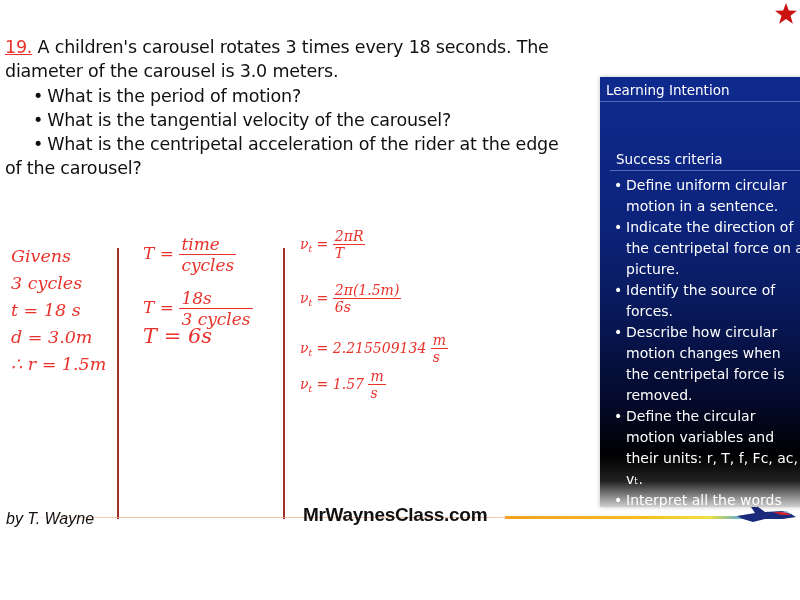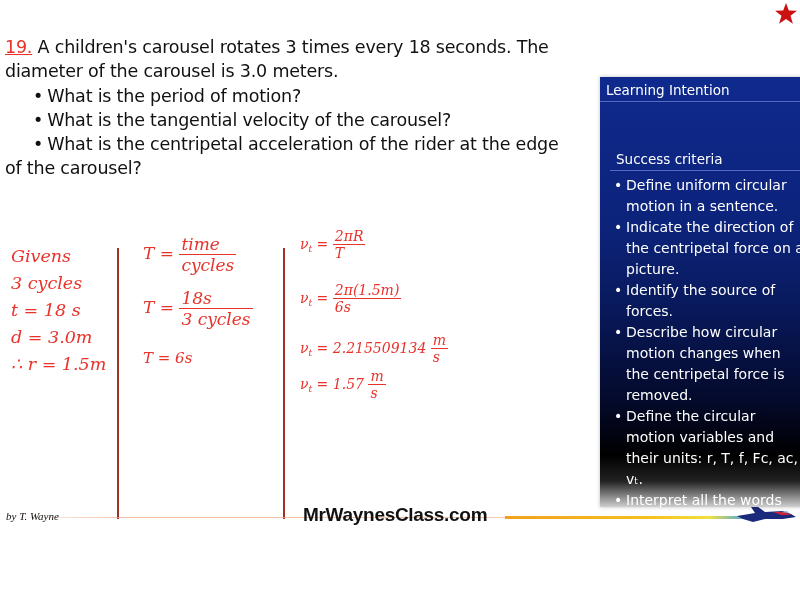--- a/index.html
+++ b/index.html
@@ -31,22 +31,22 @@
       position: absolute; left: 0; top: 517px; width: 600px; height: 1px;
       background: linear-gradient(to right, rgba(240,170,130,0) 0%, rgba(240,170,130,0.7) 20%, rgba(240,170,130,0.7) 80%, rgba(240,170,130,0.2) 100%);
     }
     .frac { display: inline-block; vertical-align: middle; text-align: left; }
     .frac .num { display: block; padding: 0 2px; }
     .frac .den { display: block; border-top: 1.3px solid #e8322a; padding: 0 2px; }
     .eq { position: absolute; white-space: nowrap; }
     .col2 { left: 143px; font-size: 17px; }
     .col3 { left: 300px; font-size: 14px; }
     .byline {
-      position: absolute; left: 6px; top: 510px; font-size: 11px; font-style: italic; color: #111;
-      font-family: Liberation Serif, serif;
+      position: absolute; left: 6px; top: 510px; font-size: 16px; font-style: italic; color: #111;
+      font-family: Liberation Sans, sans-serif;
     }
     .brand {
       position: absolute; left: 303px; top: 504px; font-size: 19px; font-weight: bold; color: #111;
       font-family: "Liberation Sans", sans-serif; letter-spacing: -0.3px;
     }
     .brandline {
       position: absolute; left: 505px; top: 516px; width: 240px; height: 3px;
       background: linear-gradient(to right, #f0a020 0%, #f5c020 60%, #f0e040 85%, #4fa8e0 100%);
     }
     .jet { position: absolute; left: 735px; top: 502px; width: 62px; height: 22px; }
@@ -102,21 +102,21 @@
     <span class="den">cycles</span>
   </span>
 </div>
 <div class="math eq col2" style="top:288px">
   <span>T =</span>
   <span class="frac">
     <span class="num">18s</span>
     <span class="den">3 cycles</span>
   </span>
 </div>
-<div class="math eq col2" style="top:349px; font-size:15px">T = 6s</div>
+<div class="math eq col2" style="top:324px; font-size:21px">T = 6s</div>
 
 <div class="math eq col3" style="top:228px">
   <span>ν</span><sub>t</sub><span> = </span>
   <span class="frac">
     <span class="num">2πR</span>
     <span class="den">T</span>
   </span>
 </div>
 <div class="math eq col3" style="top:282px">
   <span>ν</span><sub>t</sub><span> = </span>

